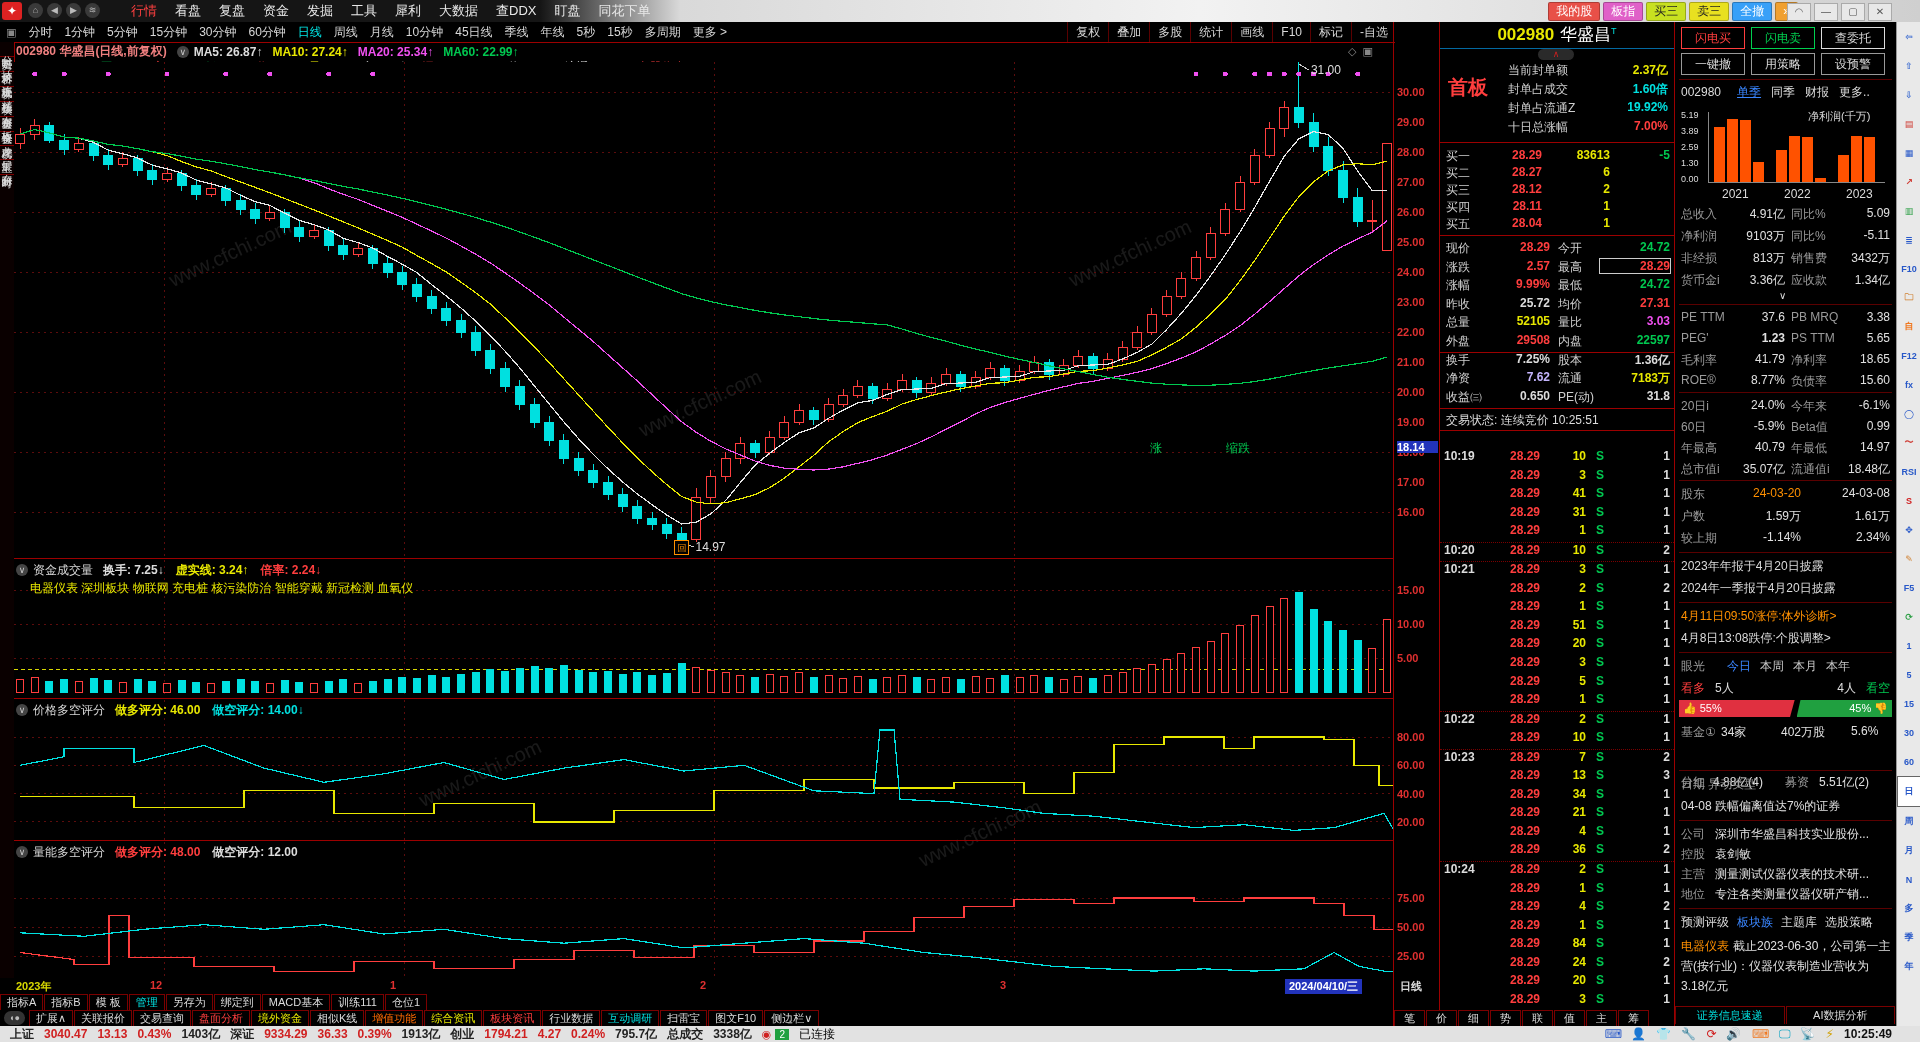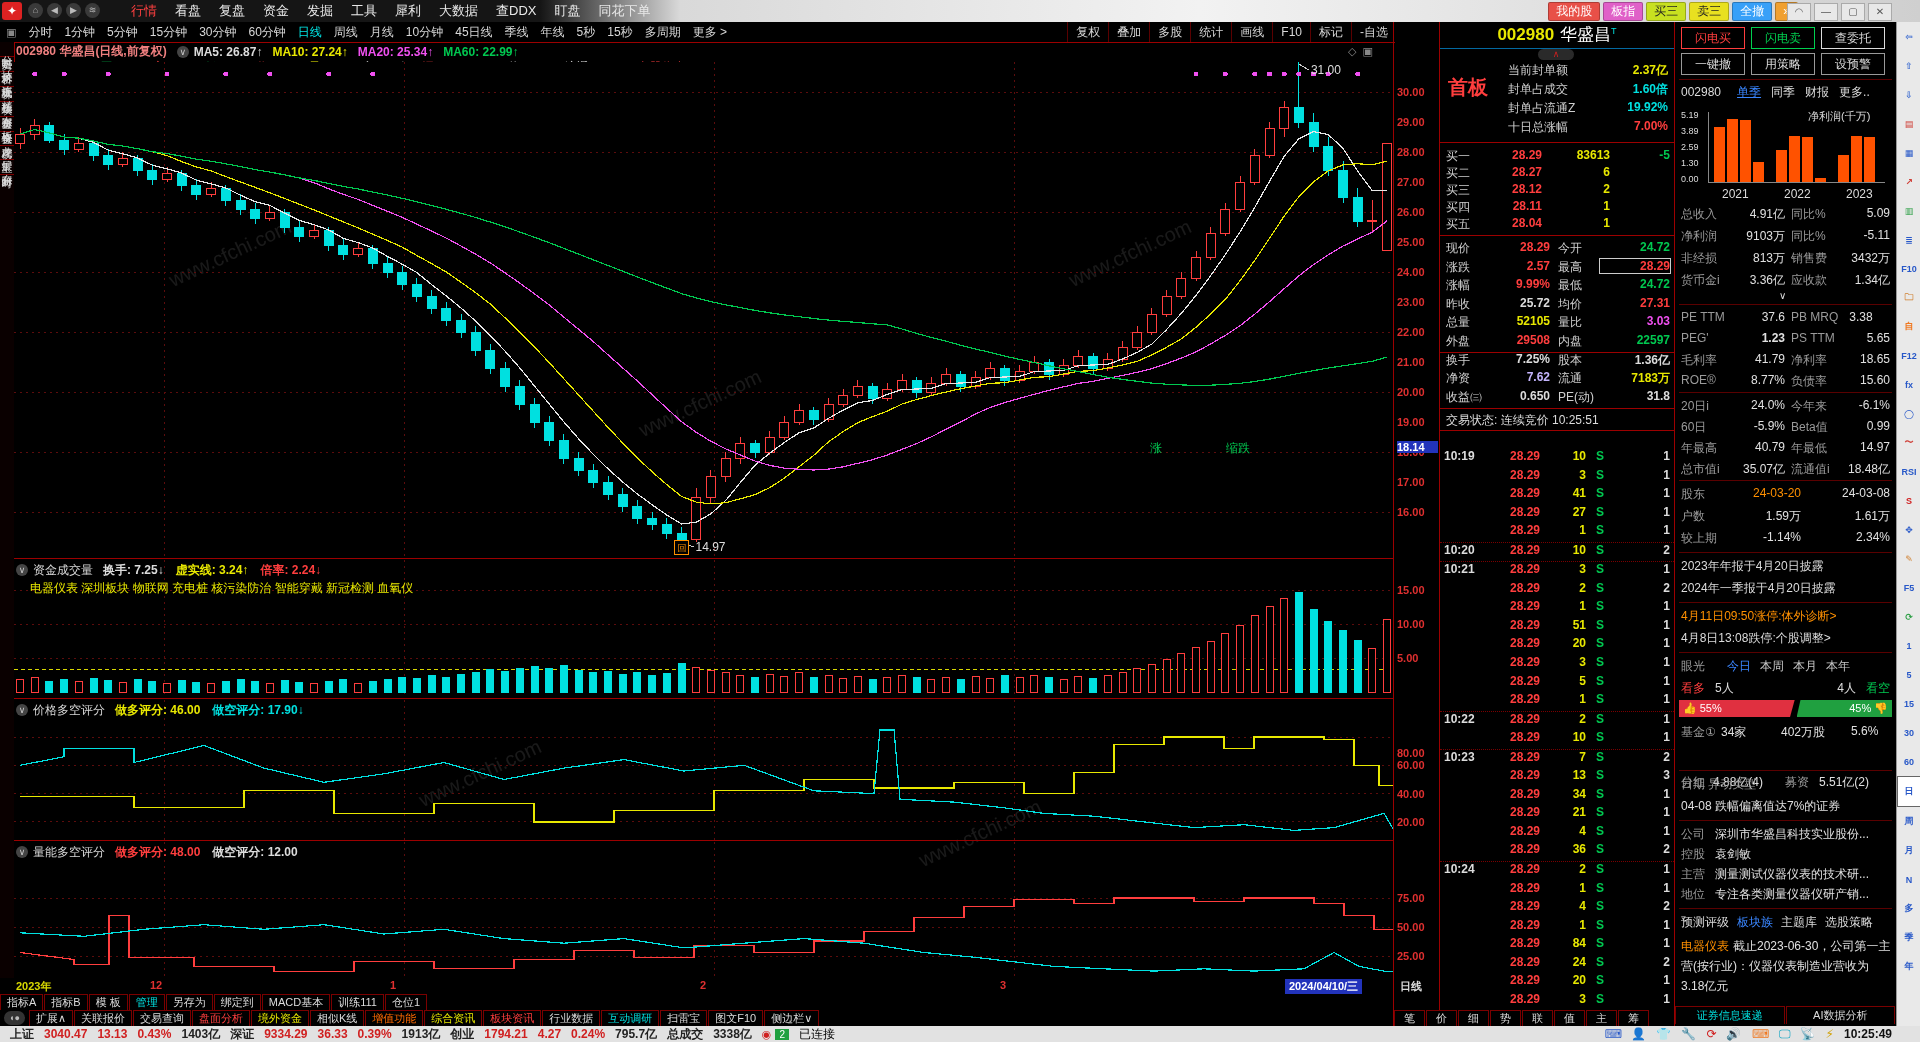--- a/index.html
+++ b/index.html
@@ -537,21 +537,21 @@
       <div class="tt">资金成交量</div>
       <div class="pp" style="color: rgb(220, 220, 220);">换手: 7.25↓</div>
       <div class="pp" style="color: rgb(232, 232, 0);">虚实线: 3.24↑</div>
       <div class="pp" style="color: rgb(255, 62, 62);">倍率: 2.24↓</div>
     </div>
     <div style="position: absolute; left: 16px; top: 518px; color: rgb(232, 232, 0); font-size: 12px;">电器仪表 深圳板块 物联网 充电桩 核污染防治 智能穿戴 新冠检测 血氧仪</div>
     <div class="phdr" style="left: 2px; top: 640px;">
       <div class="collapse-dot">∨</div>
       <div class="tt">价格多空评分</div>
       <div class="pp" style="color: rgb(232, 232, 0);">做多评分: 46.00</div>
-      <div class="pp" style="color: rgb(0, 224, 224);">做空评分: 17.90↓</div>
+      <div class="pp" style="color: rgb(0, 224, 224);">做空评分: 14.00↓</div>
     </div>
     <div class="phdr" style="left: 2px; top: 782px;">
       <div class="collapse-dot">∨</div>
       <div class="tt">量能多空评分</div>
       <div class="pp" style="color: rgb(255, 62, 62);">做多评分: 48.00</div>
       <div class="pp" style="color: rgb(220, 220, 220);">做空评分: 12.00</div>
     </div>
   </div>
 <div id="axiscol" class="abs" style="left:1395px;top:22px;width:43px;height:1004px;background:#000;">
     <div class="alab" style="top: 64px; left: 2px;">30.00</div>
@@ -566,21 +566,21 @@
     <div class="alab" style="top: 334px; left: 2px;">21.00</div>
     <div class="alab" style="top: 364px; left: 2px;">20.00</div>
     <div class="alab" style="top: 394px; left: 2px;">19.00</div>
     <div class="alab" style="top: 424px; left: 2px;">18.00</div>
     <div class="alab" style="top: 454px; left: 2px;">17.00</div>
     <div class="alab" style="top: 484px; left: 2px;">16.00</div>
     <div class="alab" style="top: 418.8px; left: 2px; background: rgb(34, 51, 187); color: rgb(255, 255, 255); width: 41px;">18.14</div>
     <div class="alab" style="top: 562px; left: 2px;">15.00</div>
     <div class="alab" style="top: 596px; left: 2px;">10.00</div>
     <div class="alab" style="top: 630px; left: 2px;">5.00</div>
-    <div class="alab" style="top: 709px; left: 2px; margin-top: 16px;">80.00</div>
+    <div class="alab" style="top: 709px; left: 2px;">80.00</div>
     <div class="alab" style="top: 737.3px; left: 2px;">60.00</div>
     <div class="alab" style="top: 765.6px; left: 2px;">40.00</div>
     <div class="alab" style="top: 793.9px; left: 2px;">20.00</div>
     <div class="alab" style="top: 870px; left: 2px;">75.00</div>
     <div class="alab" style="top: 899px; left: 2px;">50.00</div>
     <div class="alab" style="top: 928px; left: 2px;">25.00</div>
   </div>
 
 <div id="xaxis" class="abs">
     <div class="xlab" style="left: 16px; color: rgb(216, 216, 0);">2023年</div>
@@ -741,21 +741,21 @@
         <div style="position: absolute; right: 4px; color: rgb(220, 220, 220);">1</div>
       </div>
       <div class="trow">
         <div style="position: absolute; left: 48px; width: 52px; text-align: right; color: rgb(255, 62, 62);">28.29</div>
         <div style="position: absolute; left: 104px; width: 42px; text-align: right; color: rgb(232, 232, 0);">41</div>
         <div style="position: absolute; left: 156px; color: rgb(0, 200, 80);">S</div>
         <div style="position: absolute; right: 4px; color: rgb(220, 220, 220);">1</div>
       </div>
       <div class="trow">
         <div style="position: absolute; left: 48px; width: 52px; text-align: right; color: rgb(255, 62, 62);">28.29</div>
-        <div style="position: absolute; left: 104px; width: 42px; text-align: right; color: rgb(232, 232, 0);">27</div>
+        <div style="position: absolute; left: 104px; width: 42px; text-align: right; color: rgb(232, 232, 0);">31</div>
         <div style="position: absolute; left: 156px; color: rgb(0, 200, 80);">S</div>
         <div style="position: absolute; right: 4px; color: rgb(220, 220, 220);">1</div>
       </div>
       <div class="trow">
         <div style="position: absolute; left: 48px; width: 52px; text-align: right; color: rgb(255, 62, 62);">28.29</div>
         <div style="position: absolute; left: 104px; width: 42px; text-align: right; color: rgb(232, 232, 0);">1</div>
         <div style="position: absolute; left: 156px; color: rgb(0, 200, 80);">S</div>
         <div style="position: absolute; right: 4px; color: rgb(220, 220, 220);">1</div>
       </div>
       <div class="trow grp">
@@ -987,21 +987,21 @@
       <div class="fv" style="left: 48px; width: 62px;">3.36亿</div>
       <div class="fl" style="left: 116px;">应收款</div>
       <div class="fv" style="right: 6px; width: 58px;">1.34亿</div>
     </div>
     <div style="position: absolute; left: 104px; top: 268px; color: rgb(220, 220, 220); font-size: 10px;">∨</div>
     <div class="fhr" style="top: 282px;"></div>
     <div class="frow" style="top: 288px;">
       <div class="fl" style="left: 6px;">PE TTM</div>
       <div class="fv" style="left: 48px; width: 62px;">37.6</div>
       <div class="fl" style="left: 116px;">PB MRQ</div>
-      <div class="fv" style="right: 6px; width: 58px; text-align: center;">3.38</div>
+      <div class="fv" style="right: 6px; width: 58px;">3.38</div>
     </div>
     <div class="frow" style="top: 309px;">
       <div class="fl" style="left: 6px;">PEG'</div>
       <div class="fv" style="left: 48px; width: 62px; font-weight: bold;">1.23</div>
       <div class="fl" style="left: 116px;">PS TTM</div>
       <div class="fv" style="right: 6px; width: 58px;">5.65</div>
     </div>
     <div class="frow" style="top: 330px;">
       <div class="fl" style="left: 6px;">毛利率</div>
       <div class="fv" style="left: 48px; width: 62px;">41.79</div>

